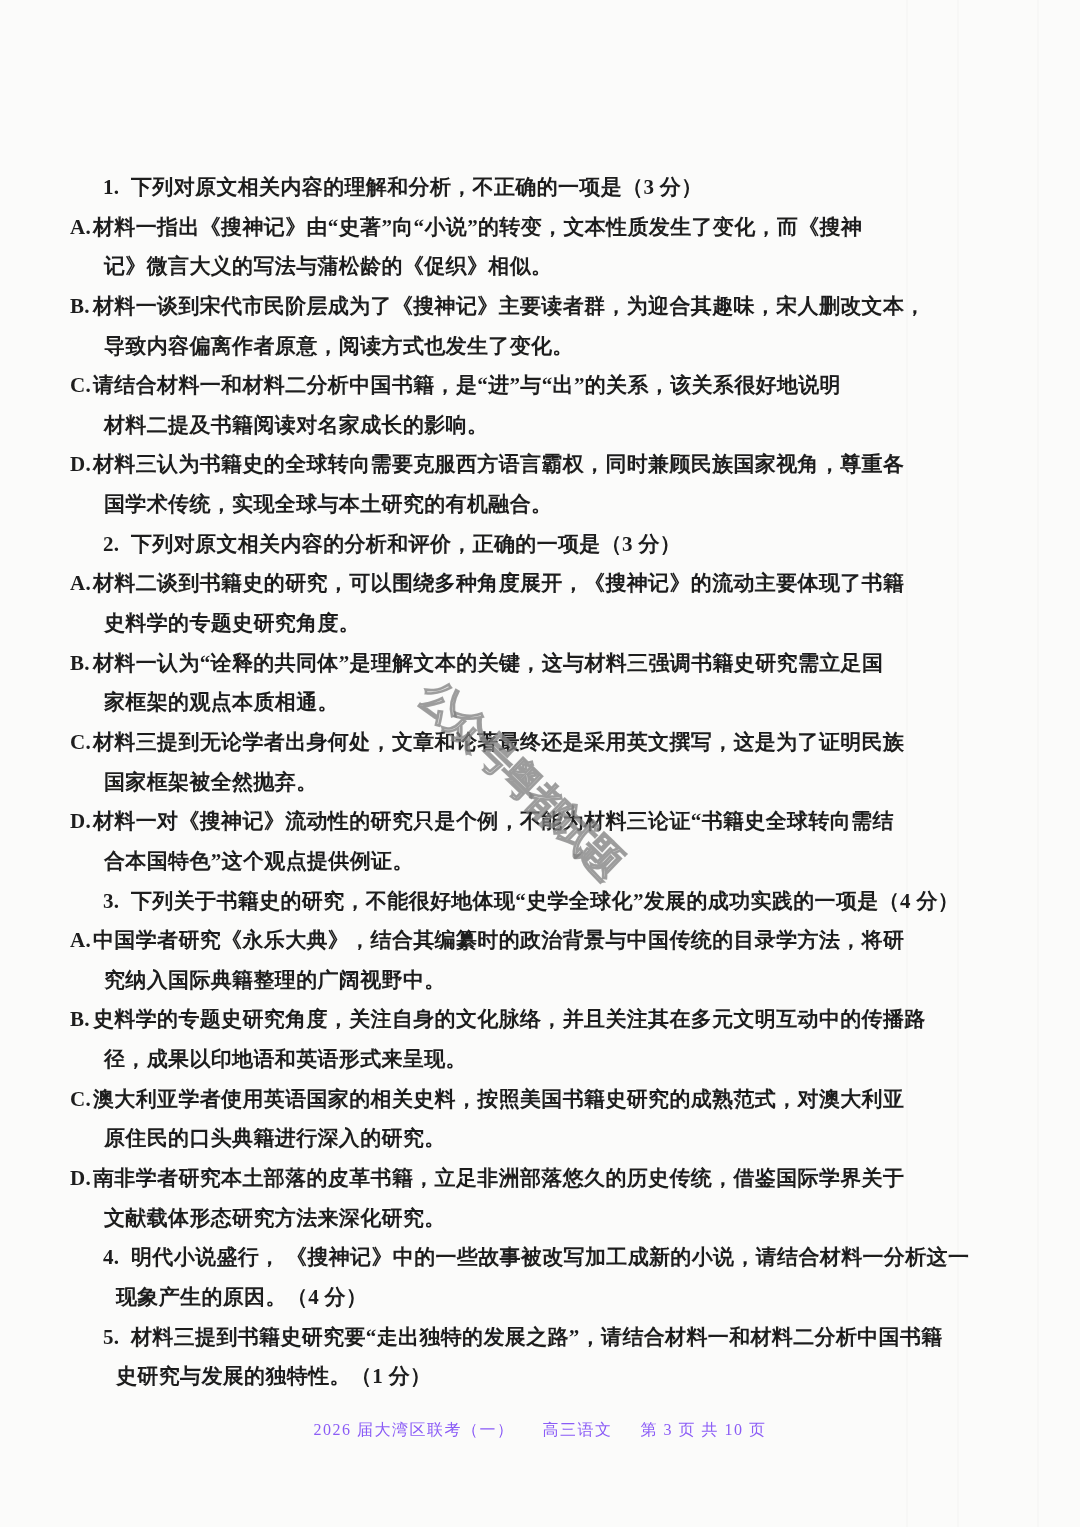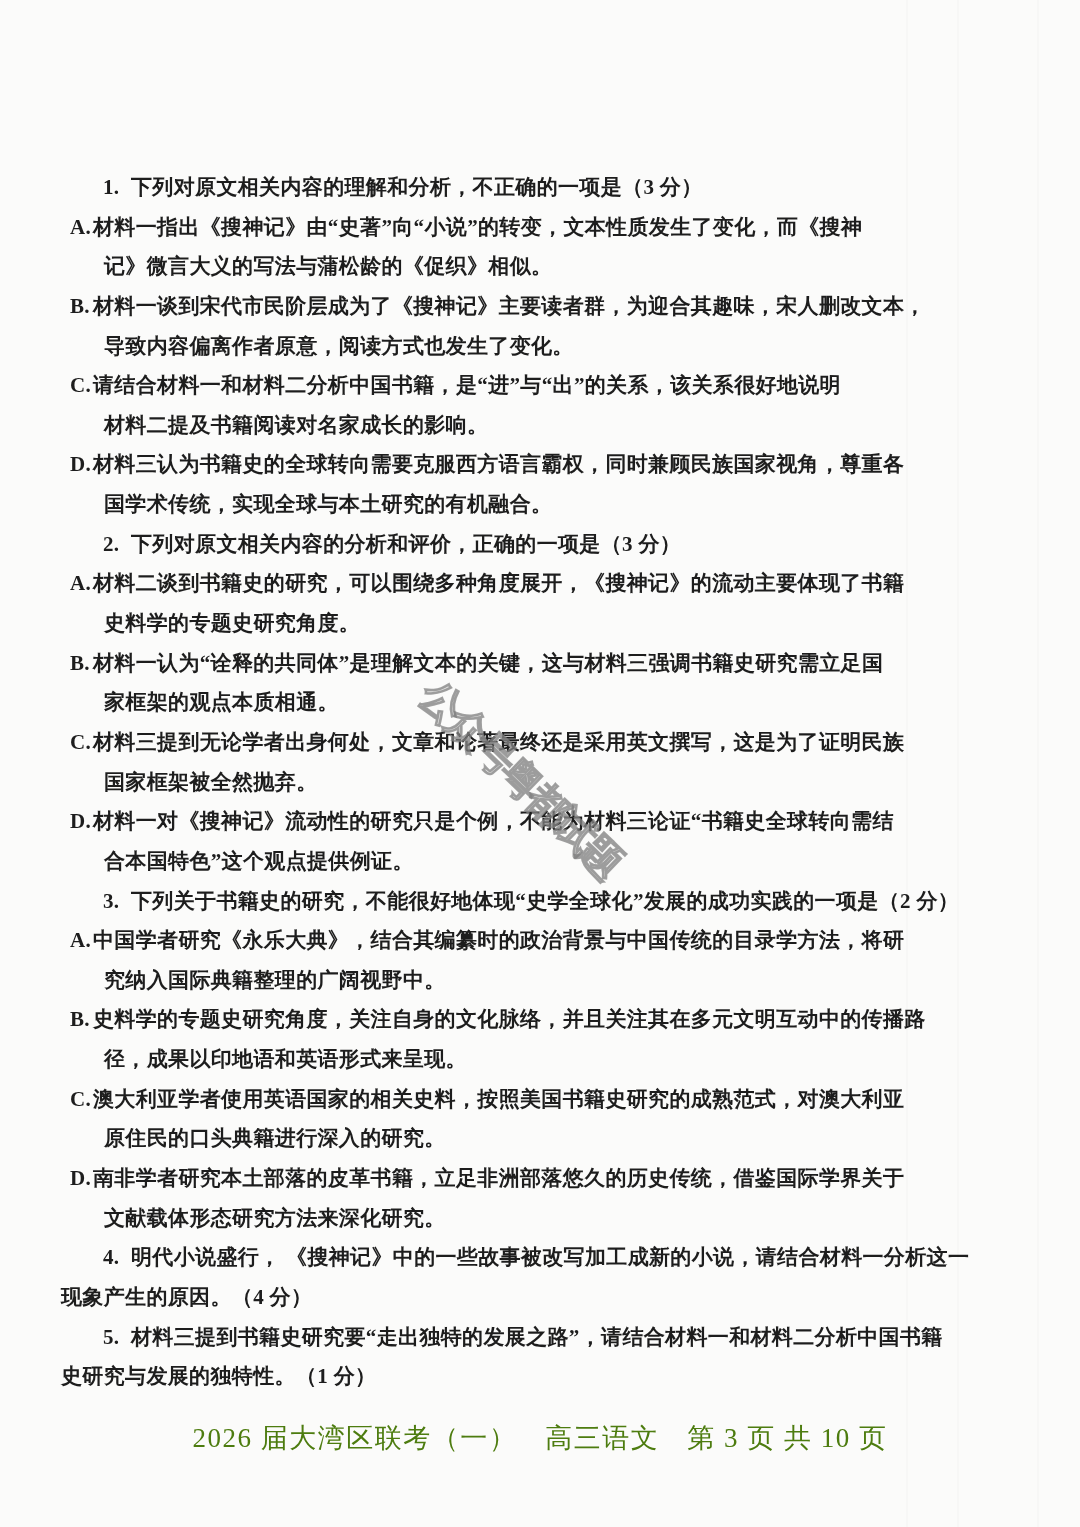--- a/index.html
+++ b/index.html
@@ -17,34 +17,34 @@
     height:39.65px; line-height:39.65px;
     font-size:21px; font-weight:600;
     letter-spacing:0.35px;
     white-space:nowrap;
   }
   .stem  { padding-left:103px; }
   .qnum  { display:inline-block; width:28px; }
   .opt   { padding-left:70px; }
   .olabel{ display:inline-block; width:23px; }
   .cont  { padding-left:104px; }
-  .qcont { padding-left:61px; }
+  .qcont { padding-left:116px; }
   .watermark {
     position:absolute; left:446px; top:668px; z-index:3;
     font-size:42px; font-weight:700; white-space:nowrap;
     letter-spacing:-5px;
     color:rgba(175,175,175,0.30);
     -webkit-text-stroke:1.3px rgba(125,125,125,0.70);
     transform:rotate(44deg); transform-origin:0 0;
     pointer-events:none;
   }
   .footer {
     position:absolute; top:1420px; left:0; width:1080px;
-    text-align:center; font-size:27px; font-weight:500;
-    color:#4d7c0f; letter-spacing:1.5px;
+    text-align:center; font-size:16px; font-weight:500;
+    color:#8b5cf6; letter-spacing:1.5px;
   }
   .footer span { margin:0 14px; }
 </style>
 </head>
 <body>
 
 <div class="page">
   <div class="streak" style="left:906px;"></div>
   <div class="streak" style="left:957px;"></div>
   <div class="streak" style="left:1037px;"></div>
@@ -66,21 +66,21 @@
     <div class="line stem"><span class="qnum">2.</span><span>下列对原文相关内容的分析和评价，正确的一项是（3 分）</span></div>
     <div class="line opt"><span class="olabel">A.</span><span>材料二谈到书籍史的研究，可以围绕多种角度展开，《搜神记》的流动主要体现了书籍</span></div>
     <div class="line cont"><span>史料学的专题史研究角度。</span></div>
     <div class="line opt"><span class="olabel">B.</span><span>材料一认为“诠释的共同体”是理解文本的关键，这与材料三强调书籍史研究需立足国</span></div>
     <div class="line cont"><span>家框架的观点本质相通。</span></div>
     <div class="line opt"><span class="olabel">C.</span><span>材料三提到无论学者出身何处，文章和论著最终还是采用英文撰写，这是为了证明民族</span></div>
     <div class="line cont"><span>国家框架被全然抛弃。</span></div>
     <div class="line opt"><span class="olabel">D.</span><span>材料一对《搜神记》流动性的研究只是个例，不能为材料三论证“书籍史全球转向需结</span></div>
     <div class="line cont"><span>合本国特色”这个观点提供例证。</span></div>
 
-    <div class="line stem"><span class="qnum">3.</span><span>下列关于书籍史的研究，不能很好地体现“史学全球化”发展的成功实践的一项是（2 分）</span></div>
+    <div class="line stem"><span class="qnum">3.</span><span>下列关于书籍史的研究，不能很好地体现“史学全球化”发展的成功实践的一项是（4 分）</span></div>
     <div class="line opt"><span class="olabel">A.</span><span>中国学者研究《永乐大典》，结合其编纂时的政治背景与中国传统的目录学方法，将研</span></div>
     <div class="line cont"><span>究纳入国际典籍整理的广阔视野中。</span></div>
     <div class="line opt"><span class="olabel">B.</span><span>史料学的专题史研究角度，关注自身的文化脉络，并且关注其在多元文明互动中的传播路</span></div>
     <div class="line cont"><span>径，成果以印地语和英语形式来呈现。</span></div>
     <div class="line opt"><span class="olabel">C.</span><span>澳大利亚学者使用英语国家的相关史料，按照美国书籍史研究的成熟范式，对澳大利亚</span></div>
     <div class="line cont"><span>原住民的口头典籍进行深入的研究。</span></div>
     <div class="line opt"><span class="olabel">D.</span><span>南非学者研究本土部落的皮革书籍，立足非洲部落悠久的历史传统，借鉴国际学界关于</span></div>
     <div class="line cont"><span>文献载体形态研究方法来深化研究。</span></div>
 
     <div class="line stem"><span class="qnum">4.</span><span>明代小说盛行， 《搜神记》中的一些故事被改写加工成新的小说，请结合材料一分析这一</span></div>

